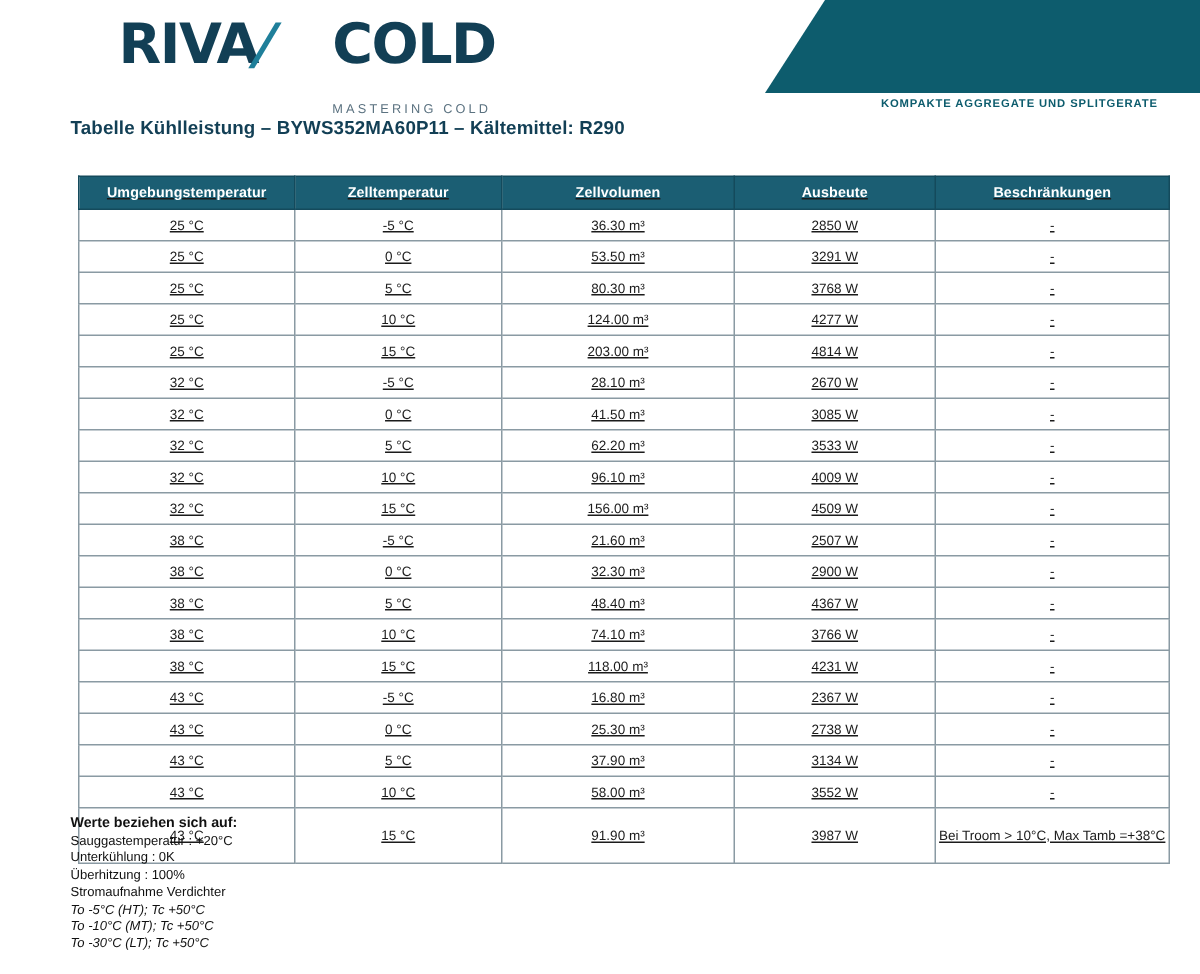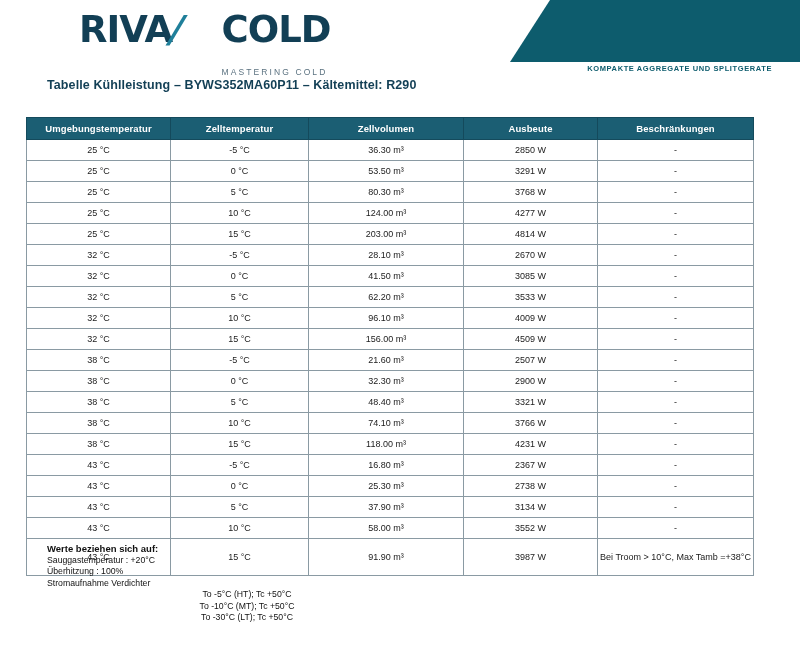--- a/index.html
+++ b/index.html
@@ -82,23 +82,24 @@
     font-size: 12.5px;
     font-weight: bold;
     color: #123f55;
     letter-spacing: 0.1px;
     text-align: right;
   }
 
   
   .table-wrap {
     position: absolute;
-    left: 26px;
+    left: 52px;
     top: 117px;
     width: 727px;
+    text-decoration: underline;
   }
   table.perf {
     border-collapse: collapse;
     width: 727px;
     table-layout: fixed;
   }
   table.perf th {
     background: #1b5e73;
     color: #ffffff;
     font-size: 9.5px;
@@ -144,21 +145,21 @@
     font-weight: bold;
     color: #111;
     margin-bottom: 1px;
   }
   .notes-line {
     font-size: 8.7px;
     color: #111;
     line-height: 11.4px;
   }
   .notes-line.ital {
-    text-align: center;
+    font-style: italic;
   }
 </style>
 </head>
 <body>
 
 <div class="header">
   <div class="logo-wrap">
     <div class="logo-main">
       <span class="riva">RIVA</span><span class="slash">/</span><span class="cold">COLD</span>
     </div>
@@ -270,21 +271,21 @@
           <td>38 °C</td>
           <td>0 °C</td>
           <td>32.30 m³</td>
           <td>2900 W</td>
           <td>-</td>
         </tr>
         <tr>
           <td>38 °C</td>
           <td>5 °C</td>
           <td>48.40 m³</td>
-          <td>3321 W</td>
+          <td>4367 W</td>
           <td>-</td>
         </tr>
         <tr>
           <td>38 °C</td>
           <td>10 °C</td>
           <td>74.10 m³</td>
           <td>3766 W</td>
           <td>-</td>
         </tr>
         <tr>
@@ -329,18 +330,19 @@
           <td>3987 W</td>
           <td class="note-cell">Bei Troom &gt; 10°C, Max Tamb =+38°C</td>
         </tr>
       </tbody>
   </table>
 </div>
 
 <div class="notes">
   <div class="notes-title">Werte beziehen sich auf:</div>
   <div class="notes-line">Sauggastemperatur : +20°C</div>
+  <div class="notes-line">Unterkühlung : 0K</div>
   <div class="notes-line">Überhitzung : 100%</div>
   <div class="notes-line">Stromaufnahme Verdichter</div>
   <div class="notes-line ital">To -5°C (HT); Tc +50°C</div>
   <div class="notes-line ital">To -10°C (MT); Tc +50°C</div>
   <div class="notes-line ital">To -30°C (LT); Tc +50°C</div>
 </div>
 
 </body></html>

